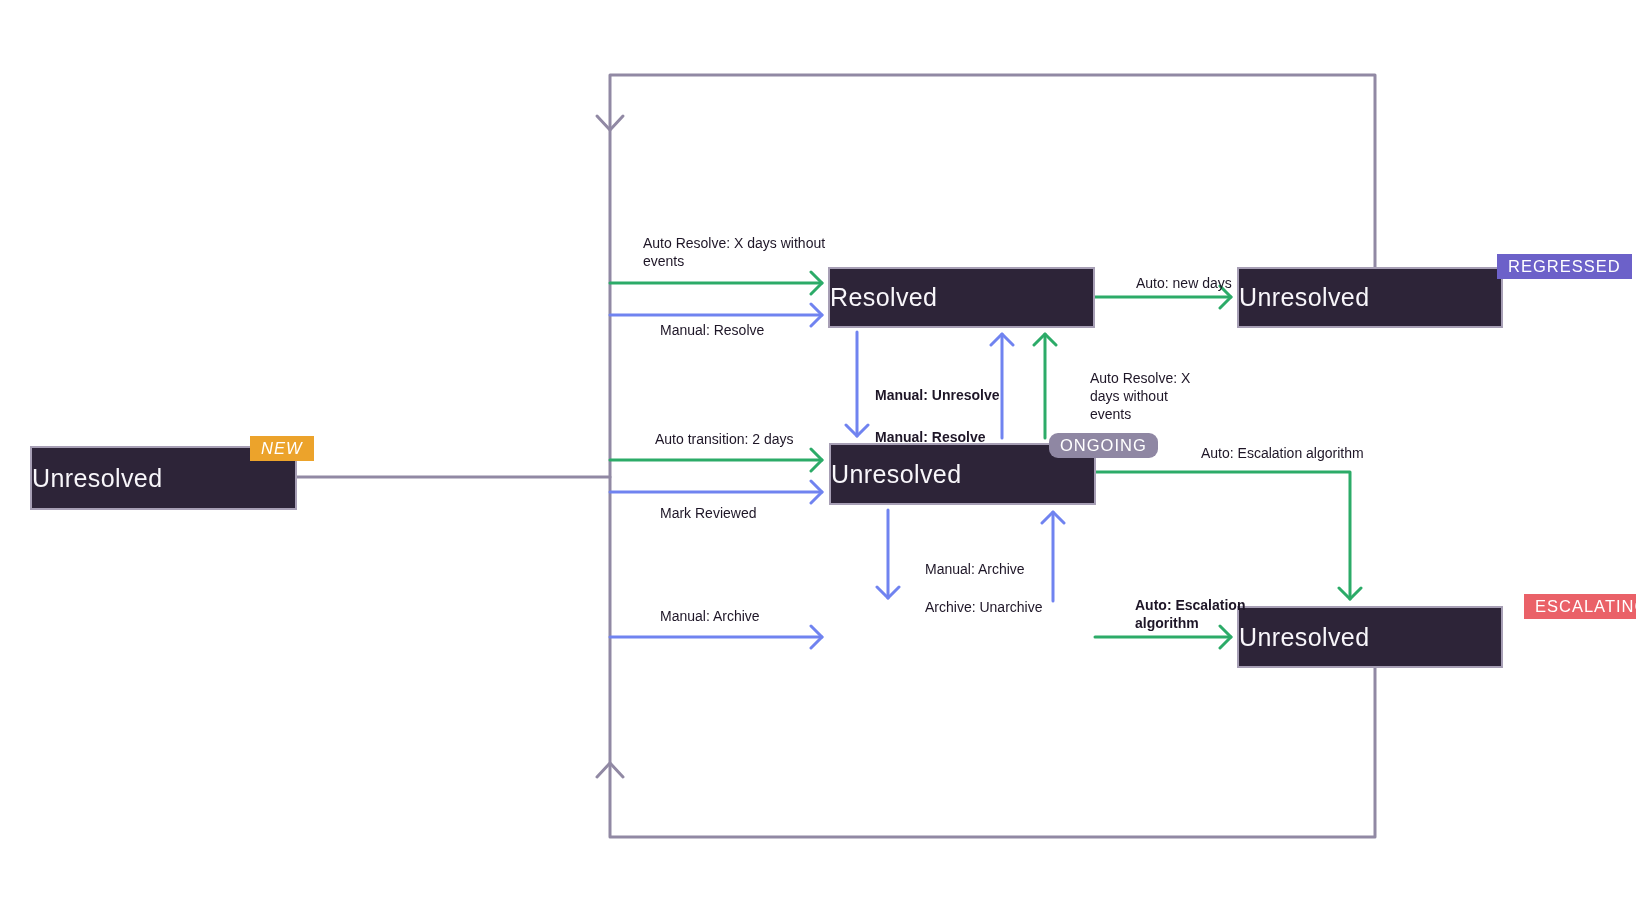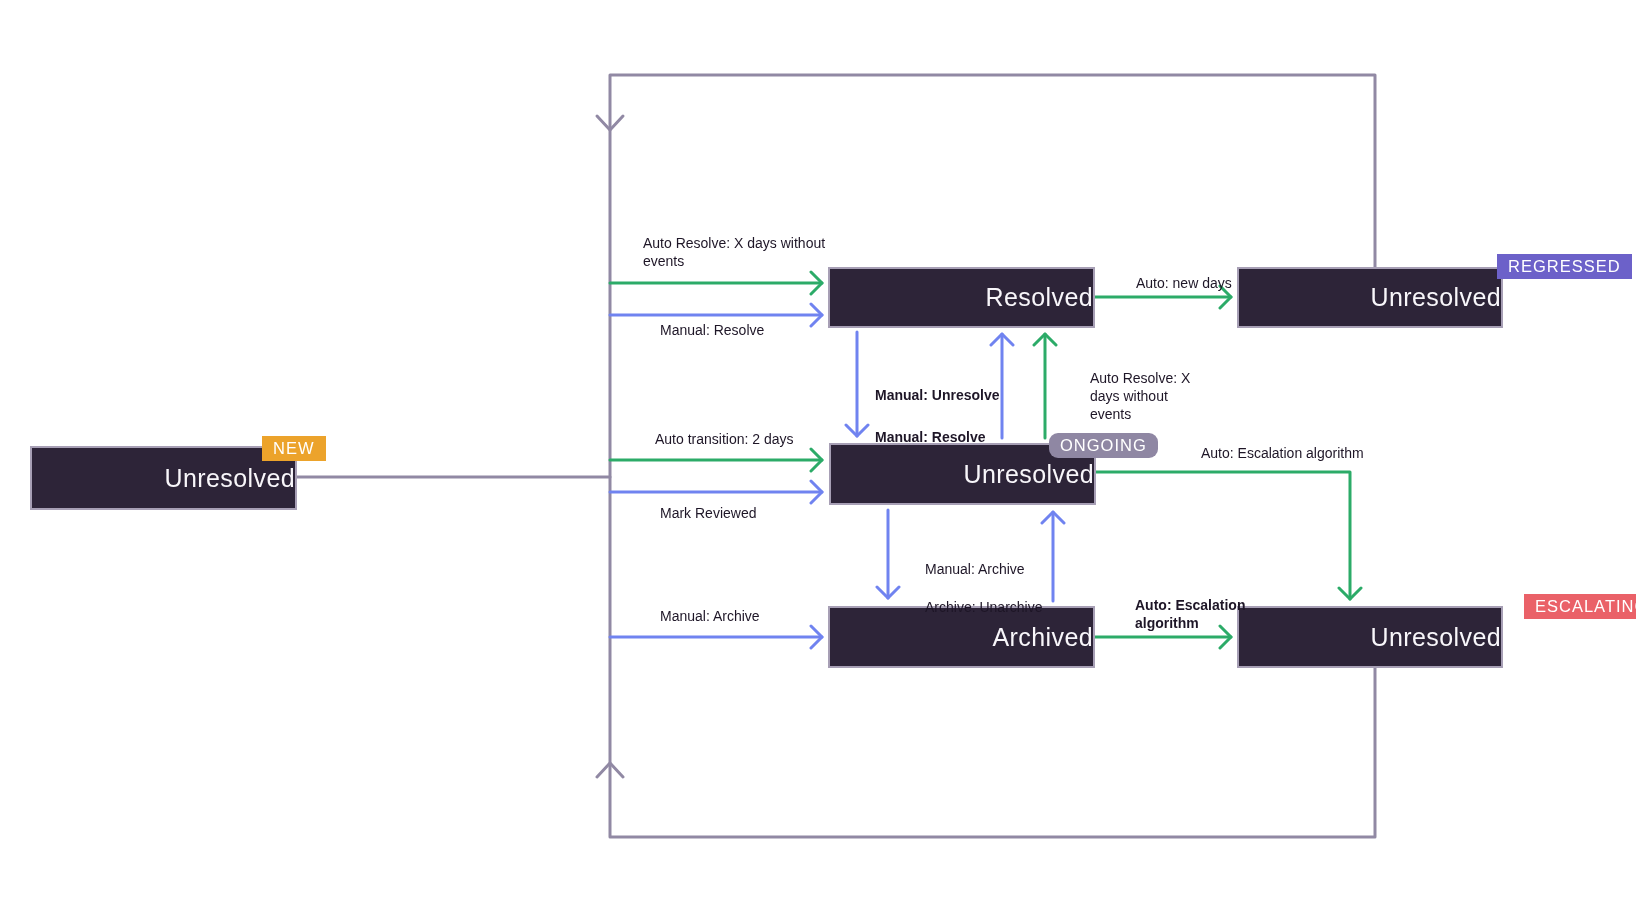--- a/index.html
+++ b/index.html
@@ -32,21 +32,21 @@
   svg#wires path.manual{stroke:var(--manual_blue);}
   marker path.mk{fill:none;stroke-width:3;stroke-linecap:round;stroke-linejoin:round;}
   marker path.mk.auto{stroke:var(--auto_green);}
   marker path.mk.manual{stroke:var(--manual_blue);}
 
   .state{
     position:absolute;z-index:1;
     background:var(--box_bg);
     border:2px solid var(--box_border);
     color:var(--box_text);
-    display:flex;align-items:center;justify-content:flex-end;
+    display:flex;align-items:center;justify-content:flex-start;
     font-size:25px;letter-spacing:.4px;
   }
   .badge{
     position:absolute;z-index:3;
     display:inline-flex;align-items:center;justify-content:center;
     height:25px;padding:0 11px;
     color:var(--badge_text);
     font-size:16.5px;letter-spacing:1px;
     white-space:nowrap;
   }
@@ -105,28 +105,25 @@
   </div>
   <div class="state" style="left:828px;top:267px;width:267px;height:61px;">
     <span>Resolved</span>
   </div>
   <div class="state" style="left:1237px;top:267px;width:266px;height:61px;">
     <span>Unresolved</span>
   </div>
   <div class="state" style="left:829px;top:443px;width:267px;height:62px;">
     <span>Unresolved</span>
   </div>
-  <div class="state" style="left:828px;top:606px;width:267px;height:62px;">
-    <span>Archived</span>
-  </div>
   <div class="state" style="left:1237px;top:606px;width:266px;height:62px;">
     <span>Unresolved</span>
   </div>
 
-  <div class="badge badge-new" style="left:262px;top:436px;">NEW</div>
+  <div class="badge badge-new" style="left:250px;top:436px;font-style:italic;">NEW</div>
   <div class="badge badge-regressed" style="left:1457px;top:254px;margin-left:40px;">REGRESSED</div>
   <div class="badge badge-ongoing" style="left:1049px;top:433px;">ONGOING</div>
   <div class="badge badge-escalating" style="left:1524px;top:594px;">ESCALATING</div>
 
   <div class="lbl" style="left:620px;top:234px;">Auto Resolve: X days without
 events</div>
   <div class="lbl" style="left:637px;top:321px;">Manual: Resolve</div>
   <div class="lbl" style="left:1113px;top:274px;">Auto: new days</div>
 
   <div class="lbl center" style="left:852px;top:364px;width:150px;line-height:21px;">

